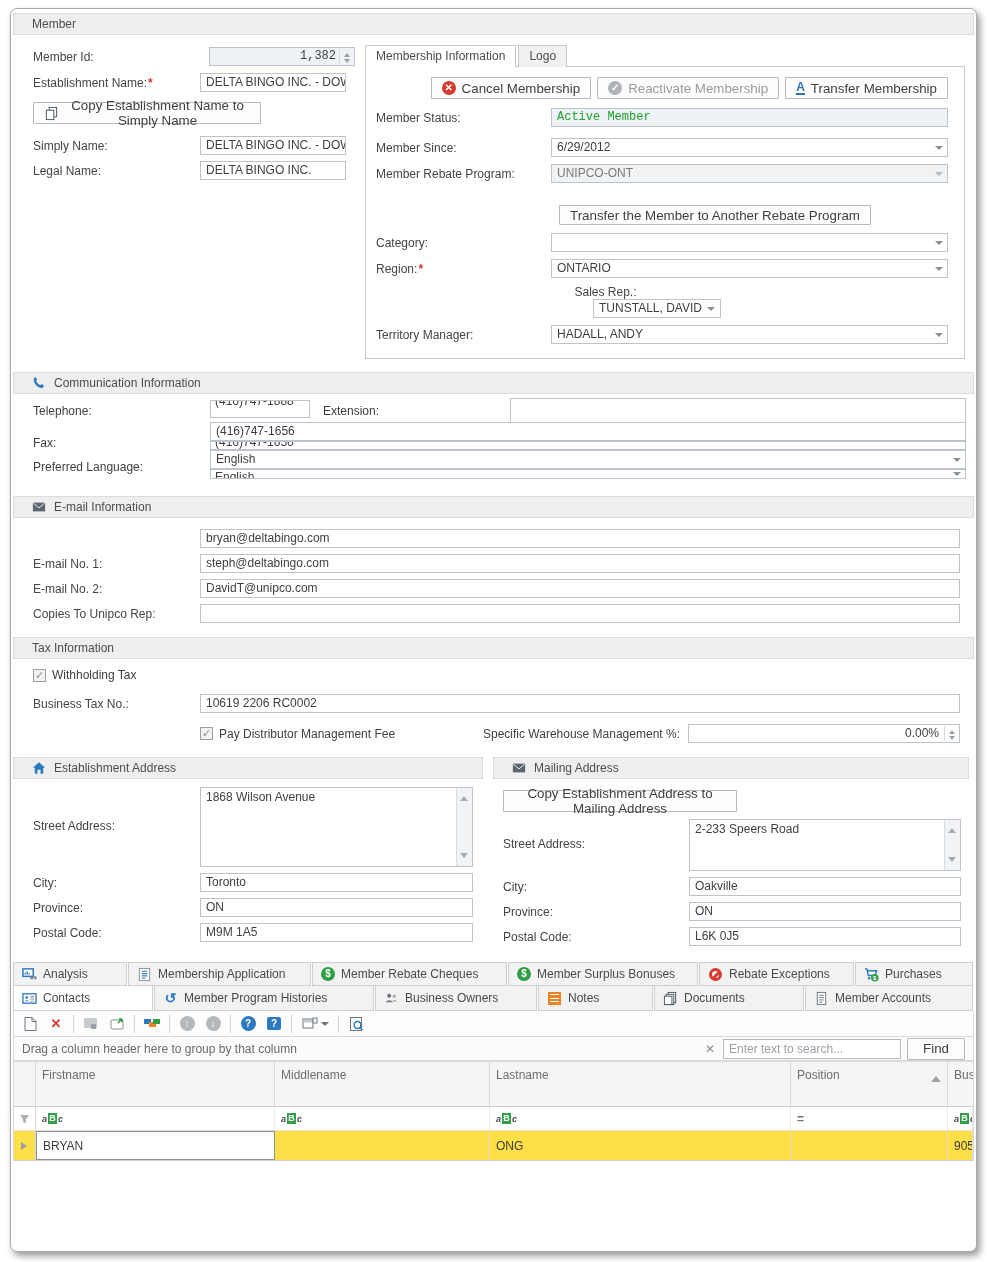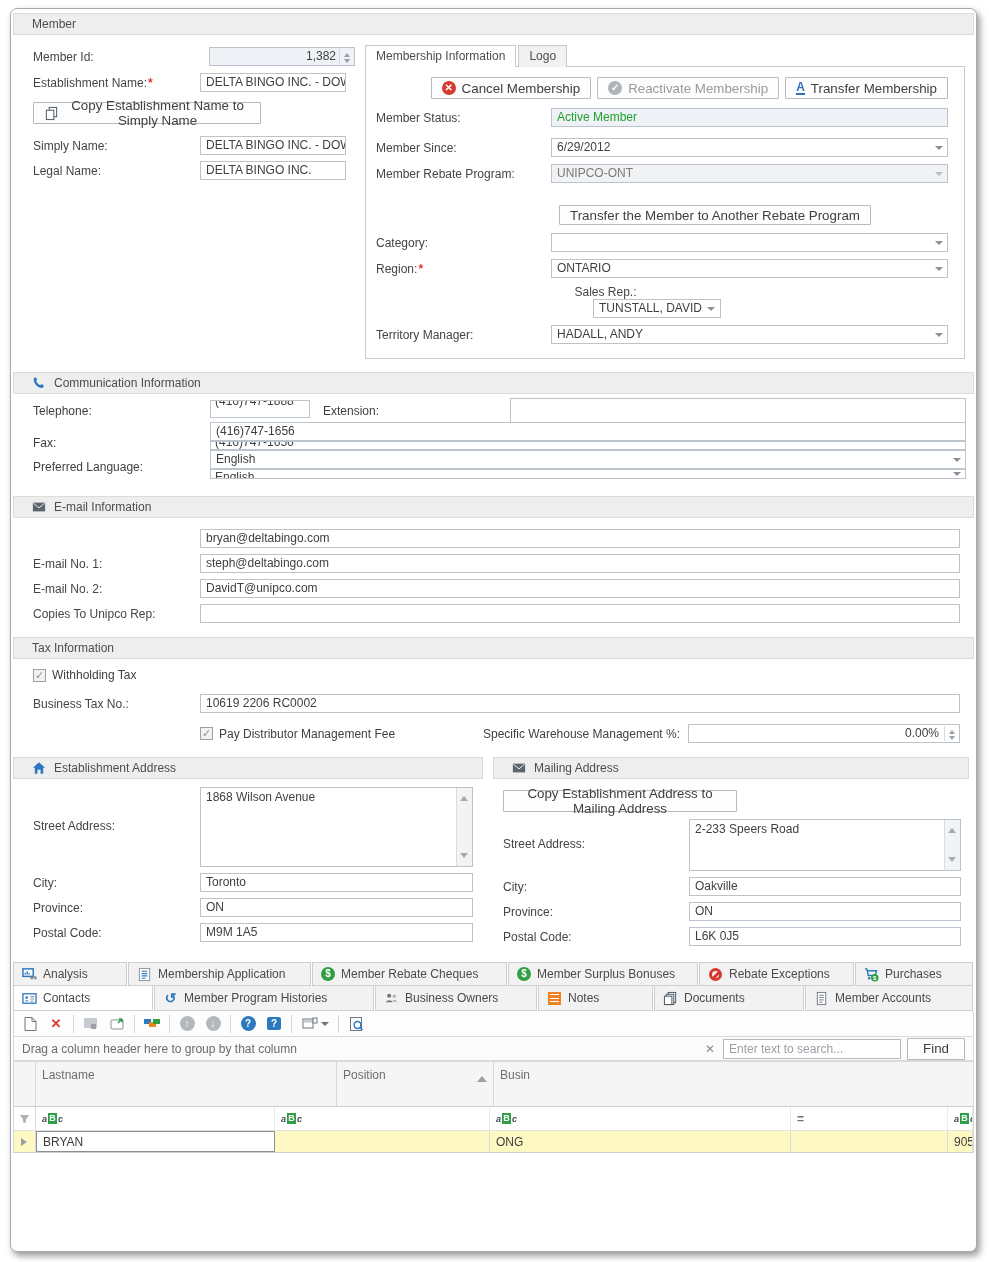--- a/index.html
+++ b/index.html
@@ -9,21 +9,21 @@
 
   
   .sec-hd { height:22px; line-height:21px; background:#eeeeee; border:1px solid #dcdcdc; color:#4d4d4d;
             display:flex; align-items:center; gap:8px; padding-left:18px; }
   .sec-hd svg { width:14px; height:14px; }
   .row { display:flex; align-items:center; padding-right:14px; }
   .lbl { width:187px; padding-left:20px; color:#454545; flex:none; }
   .req { color:#d83a32; font-weight:bold; margin-left:1px; }
   .fld { flex:1; height:19px; border:1px solid #bcc3ca; background:#fff; padding:0 5px; line-height:17px;
          white-space:nowrap; overflow:hidden; position:relative; }
-  .fld.ro { background:#eef1f5; }
+  .fld.ro { background:#eef1f5;font-family:Liberation Mono, monospace; }
   .fld.dis { background:#f0f2f4; color:#7a7a7a; }
   .combo { padding-right:18px; }
   .dd { position:absolute; right:1px; top:1px; bottom:1px; width:15px; display:flex; align-items:center; justify-content:center; }
   .dd::after { content:""; border:4px solid transparent; border-top:4px solid #8b9097; margin-top:4px; }
   .combo.dis .dd::after { border-top-color:#b7bcc2; }
   .spin { position:absolute; right:1px; top:1px; bottom:1px; width:14px; display:flex; flex-direction:column; align-items:center; justify-content:center; gap:2px; border-left:1px solid #d7dade; }
   .spin i { border:3px solid transparent; border-bottom:4px solid #9aa0a6; height:0; width:0; }
   .spin i.dn { border-bottom:none; border-top:4px solid #9aa0a6; }
   .btn { display:inline-flex; align-items:center; justify-content:center; gap:6px; height:22px; background:#fdfdfd;
          border:1px solid #b6bac0; padding:0 10px; color:#3f3f3f; border-radius:1px; }
@@ -109,21 +109,21 @@
   .g-ind { width:22px; flex:none; border-right:1px solid #d9d9d9; display:flex; align-items:center; justify-content:center; }
   .g-c { border-right:1px solid #d9d9d9; padding:6px 6px; color:#6e6e6e; display:flex; align-items:flex-start; overflow:hidden; white-space:nowrap; }
   .g-c.last { border-right:none; }
   .w1{width:239px;flex:none;} .w2{width:215px;flex:none;} .w3{width:301px;flex:none;} .w4{width:157px;flex:none;} .w5{flex:1;}
   .sort { margin-left:auto; border:5px solid transparent; border-bottom:6px solid #9aa0a6; margin-top:3px; }
   .g-frow { display:flex; height:24px; border-bottom:1px solid #e2e2e2; background:#fff; }
   .g-frow .g-c { border-right:1px solid #ececec; align-items:center; }
   .abc { display:inline-flex; align-items:center; font-size:9px; font-weight:bold; color:#3f4a54; gap:0; }
   .abc b { background:#2f9e44; color:#fff; width:9px; height:11px; line-height:11px; text-align:center; margin:0 1px; }
   .eq { color:#6e737a; font-weight:bold; }
-  .g-drow { display:flex; height:22px; border-bottom:1px solid #cfcfcf; background:#fef9c3; }
+  .g-drow { display:flex; height:30px; border-bottom:1px solid #cfcfcf; background:#fde047; }
   .g-drow .g-c { color:#3c3c3c; align-items:center; border-right:1px solid #dcdcdc; }
   .cell-focus { background:#fff; border:1px solid #8a8f94 !important; }
   .rarrow { border:4px solid transparent; border-left:6px solid #9aa0a6; margin-left:2px; }
   .funnel { width:11px; height:10px; }
 </style>
 </head>
 <body>
 
 <div class="win">
 
@@ -538,20 +538,22 @@
     <span class="clr">✕</span>
     <div class="search"><span>Enter text to search...</span></div>
     <button class="btn findbtn">
         <span>Find</span>
       </button>
   </div>
 
   <div class="grid">
     <div class="g-hd">
       <div class="g-ind"></div>
+      <div class="g-c w1">Firstname</div>
+      <div class="g-c w2">Middlename</div>
       <div class="g-c w3">Lastname</div>
       <div class="g-c w4">
           <span>Position</span>
           <span class="sort"></span>
         </div>
       <div class="g-c w5 last">Busin</div>
     </div>
     <div class="g-frow">
       <div class="g-ind">
         <svg class="funnel" viewBox="0 0 12 11">

